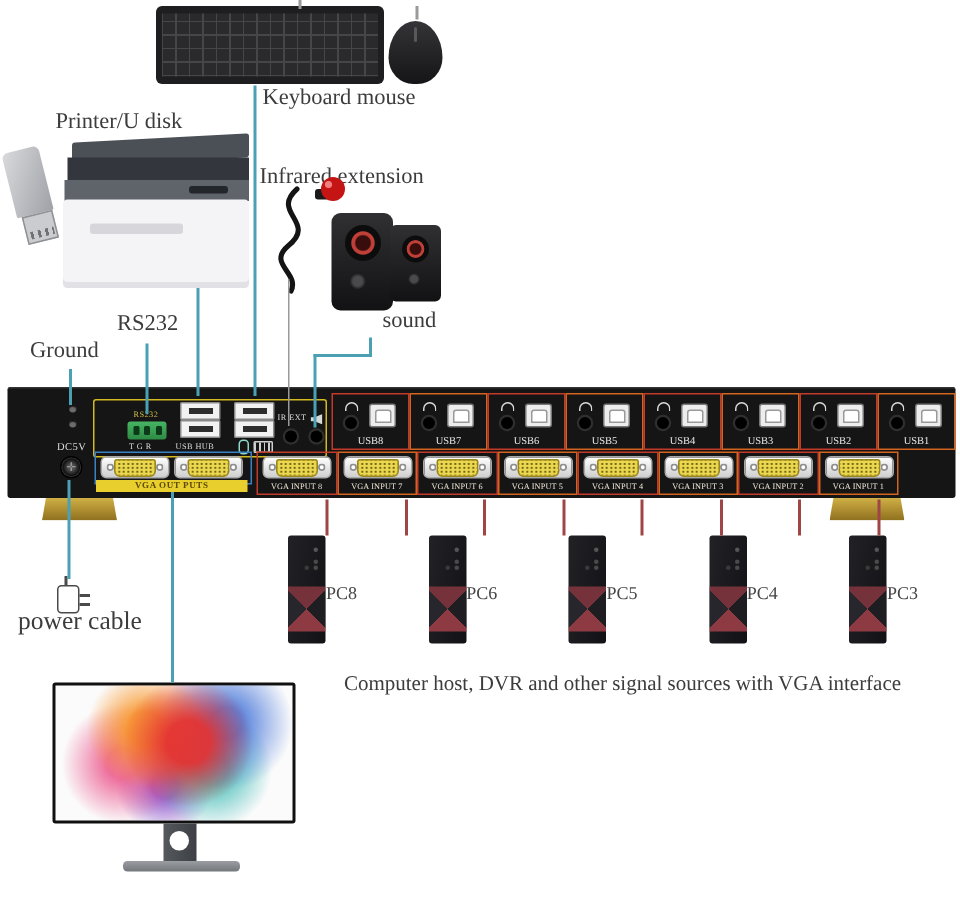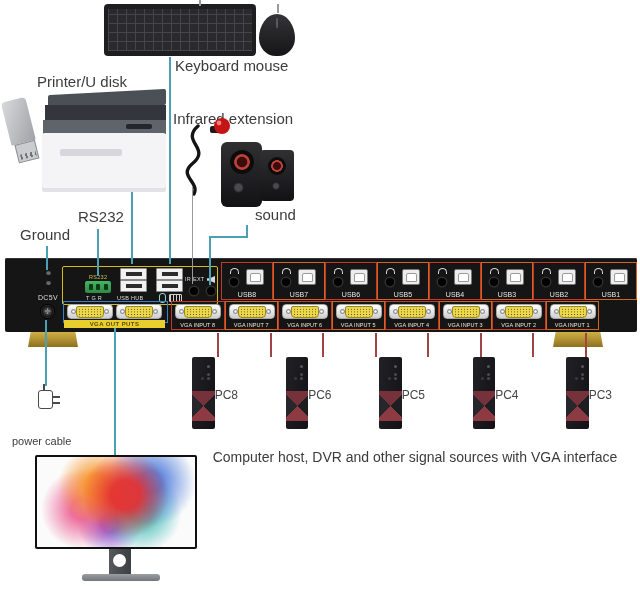--- a/index.html
+++ b/index.html
@@ -1,17 +1,17 @@
 <!DOCTYPE html>
 <html><head>
 <meta charset="utf-8">
 <style>
   html,body{margin:0;padding:0;background:#fff;}
   .scene{position:relative;width:640px;height:602px;background:#fff;overflow:hidden;
-         font-family:Liberation Sans, sans-serif;}
+         font-family:Liberation Serif, serif;}
   .lbl{position:absolute;color:#3c3c3c;font-size:15px;white-space:nowrap;}
   .lbl-sm{position:absolute;color:#3c3c3c;font-size:14px;white-space:nowrap;}
   
   .vline{position:absolute;width:1.5px;background:#4ba1b3;z-index:4;}
   .hline{position:absolute;height:1.5px;background:#4ba1b3;z-index:4;}
   .gray{background:#9a9a9a;}
   .red{background:#a04545;}
   
   .panel{position:absolute;left:5px;top:258px;width:632px;height:74px;background:#151515;
          border-radius:2px;box-shadow:inset 0 1px 0 #343434;z-index:2;}
@@ -374,21 +374,21 @@
         <span class="vlab">VGA INPUT 1</span>
       </div>
   </div>
 
   <div class="plug">
     <div class="cord"></div>
     <div class="body"></div>
     <div class="p1"></div>
     <div class="p2"></div>
   </div>
-  <div class="lbl-sm" style="left:12px;top:435px;font-size:11px">power cable</div>
+  <div class="lbl-sm" style="left:12px;top:404px;font-size:17px">power cable</div>
 
   <div class="pcrow">
     <div class="pcwrap">
         <div class="pc"></div>
         <div class="pclbl">PC8</div>
       </div>
     <div class="pcwrap">
         <div class="pc"></div>
         <div class="pclbl">PC6</div>
       </div>

